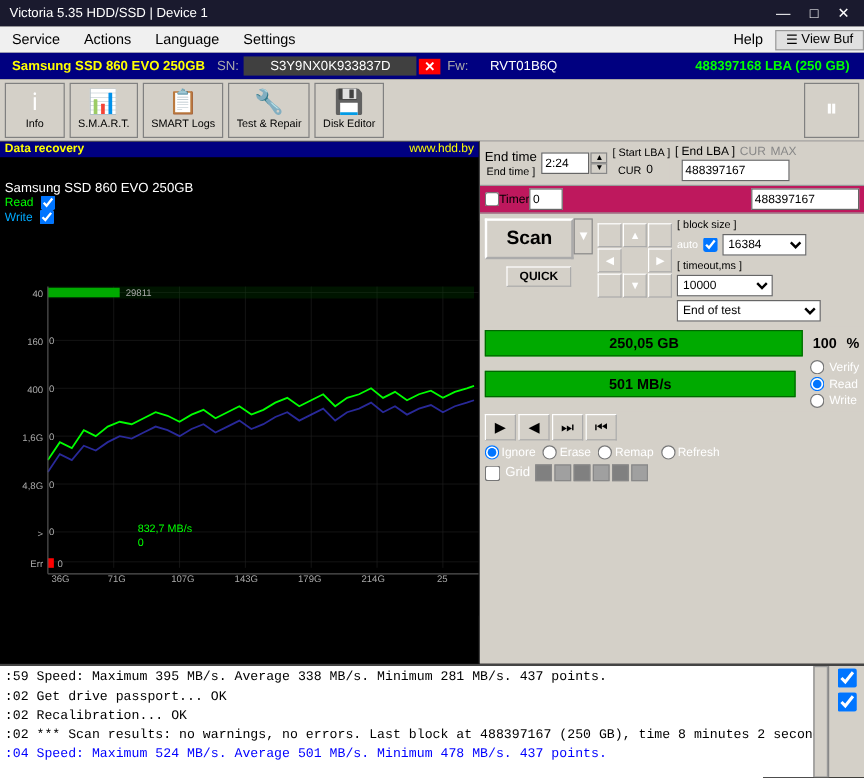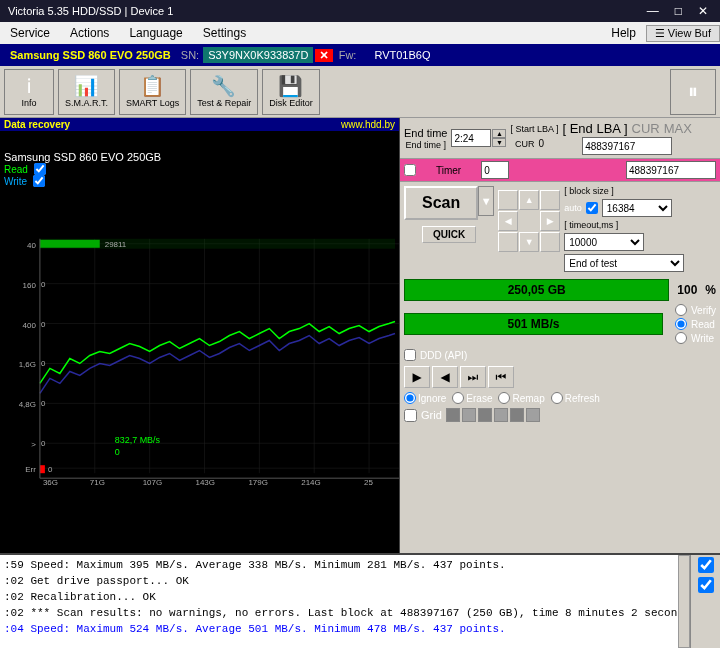--- a/index.html
+++ b/index.html
@@ -51,21 +51,21 @@
     .device-bar {
       background: #000080;
       color: #ffff00;
       display: flex;
       align-items: center;
       height: 22px;
       font-size: 11px;
       padding: 0 4px;
     }
     .device-name { background: #000080; color: #ffff00; padding: 2px 6px; font-weight: bold; }
-    .device-sn { background: #0f766e; color: #ffffff; padding: 2px 5px; }
+    .device-sn { background: #404040; color: #ffffff; padding: 2px 22px; }
     .device-close { background: #ff0000; color: #fff; padding: 0 4px; cursor: pointer; font-weight: bold; margin-left: 2px; }
     .device-fw { background: #000080; color: #ffffff; padding: 2px 8px; margin-left: 4px; }
     .device-lba { background: #000080; color: #00ff00; padding: 2px 8px; margin-left: auto; font-weight: bold; }
 
     
     .toolbar {
       background: #d4d0c8;
       display: flex;
       align-items: center;
       height: 52px;
@@ -358,20 +358,21 @@
   </div>
 </div>
 
 <div class="device-bar">
   <span class="device-name">Samsung SSD 860 EVO 250GB</span>
   <span style="color:#aaa;padding:0 4px;">SN:</span>
   <span class="device-sn">S3Y9NX0K933837D</span>
   <span class="device-close">✕</span>
   <span style="color:#aaa;padding:0 6px;">Fw:</span>
   <span class="device-fw">RVT01B6Q</span>
+  <span class="device-lba">488397168 LBA (250 GB)</span>
 </div>
 
 <div class="toolbar">
   <div class="tool-btn">
     <span class="tool-icon">ℹ</span>
     <span class="tool-label">Info</span>
   </div>
   <div class="tool-btn">
     <span class="tool-icon">📊</span>
     <span class="tool-label">S.M.A.R.T.</span>
@@ -497,30 +498,30 @@
         </div>
       </div>
       <div style="display:flex;flex-direction:column;align-items:flex-end;gap:1px;">
         <span style="font-size:9px;">[ Start LBA ]</span>
         <div style="display:flex;align-items:center;gap:2px;">
           <span style="font-size:9px;">CUR</span>
           <input class="ctrl-input" value="0" style="width: 22px; background: rgb(212, 208, 200); border: none;">
         </div>
       </div>
       <div style="display:flex;flex-direction:column;align-items:center;gap:1px;">
-        <div style="font-size:13px;display:flex;gap:4px;">
+        <div style="font-size:10px;display:flex;gap:4px;">
           <span>[ End LBA ]</span>
           <span style="color:#888;">CUR</span>
           <span style="color:#888;">MAX</span>
         </div>
         <input class="ctrl-input" value="488397167" style="width: 90px;">
       </div>
     </div>
 
-    <div style="display:flex; gap:20px; padding:2px 4px; border-bottom:1px solid #999; align-items:center; font-size:10px; color:#000; background:#ec4899;">
+    <div style="display:flex; gap:0; padding:2px 4px; border-bottom:1px solid #999; align-items:center; font-size:10px; color:#000; background:#be185d;">
       <input type="checkbox" style="width: 12px; height: 12px;">
       <span>Timer</span>
       <input class="ctrl-input" value="0" style="width: 28px;">
       <input class="ctrl-input" value="488397167" style="width: 90px; margin-left: auto;">
     </div>
 
     <div class="ctrl-mid">
 
       <div class="scan-area">
         <div class="scan-row">
@@ -583,24 +584,20 @@
           <div class="radio-row">
             <input type="radio" name="mode" class="radio-inp" checked="" style="">
             <label>Read</label>
           </div>
           <div class="radio-row">
             <input type="radio" name="mode" class="radio-inp" style="">
             <label>Write</label>
           </div>
         </div>
       </div>
-      <div class="ddd-row">
-        <input type="checkbox" class="block-checkbox" style="">
-        <span>DDD (API)</span>
-      </div>
     </div>
 
     <div class="playback-btns">
       <button class="play-btn">▶</button>
       <button class="play-btn">◀</button>
       <button class="play-btn">⏭</button>
       <button class="play-btn">⏮</button>
     </div>
 
     <div class="action-row">

